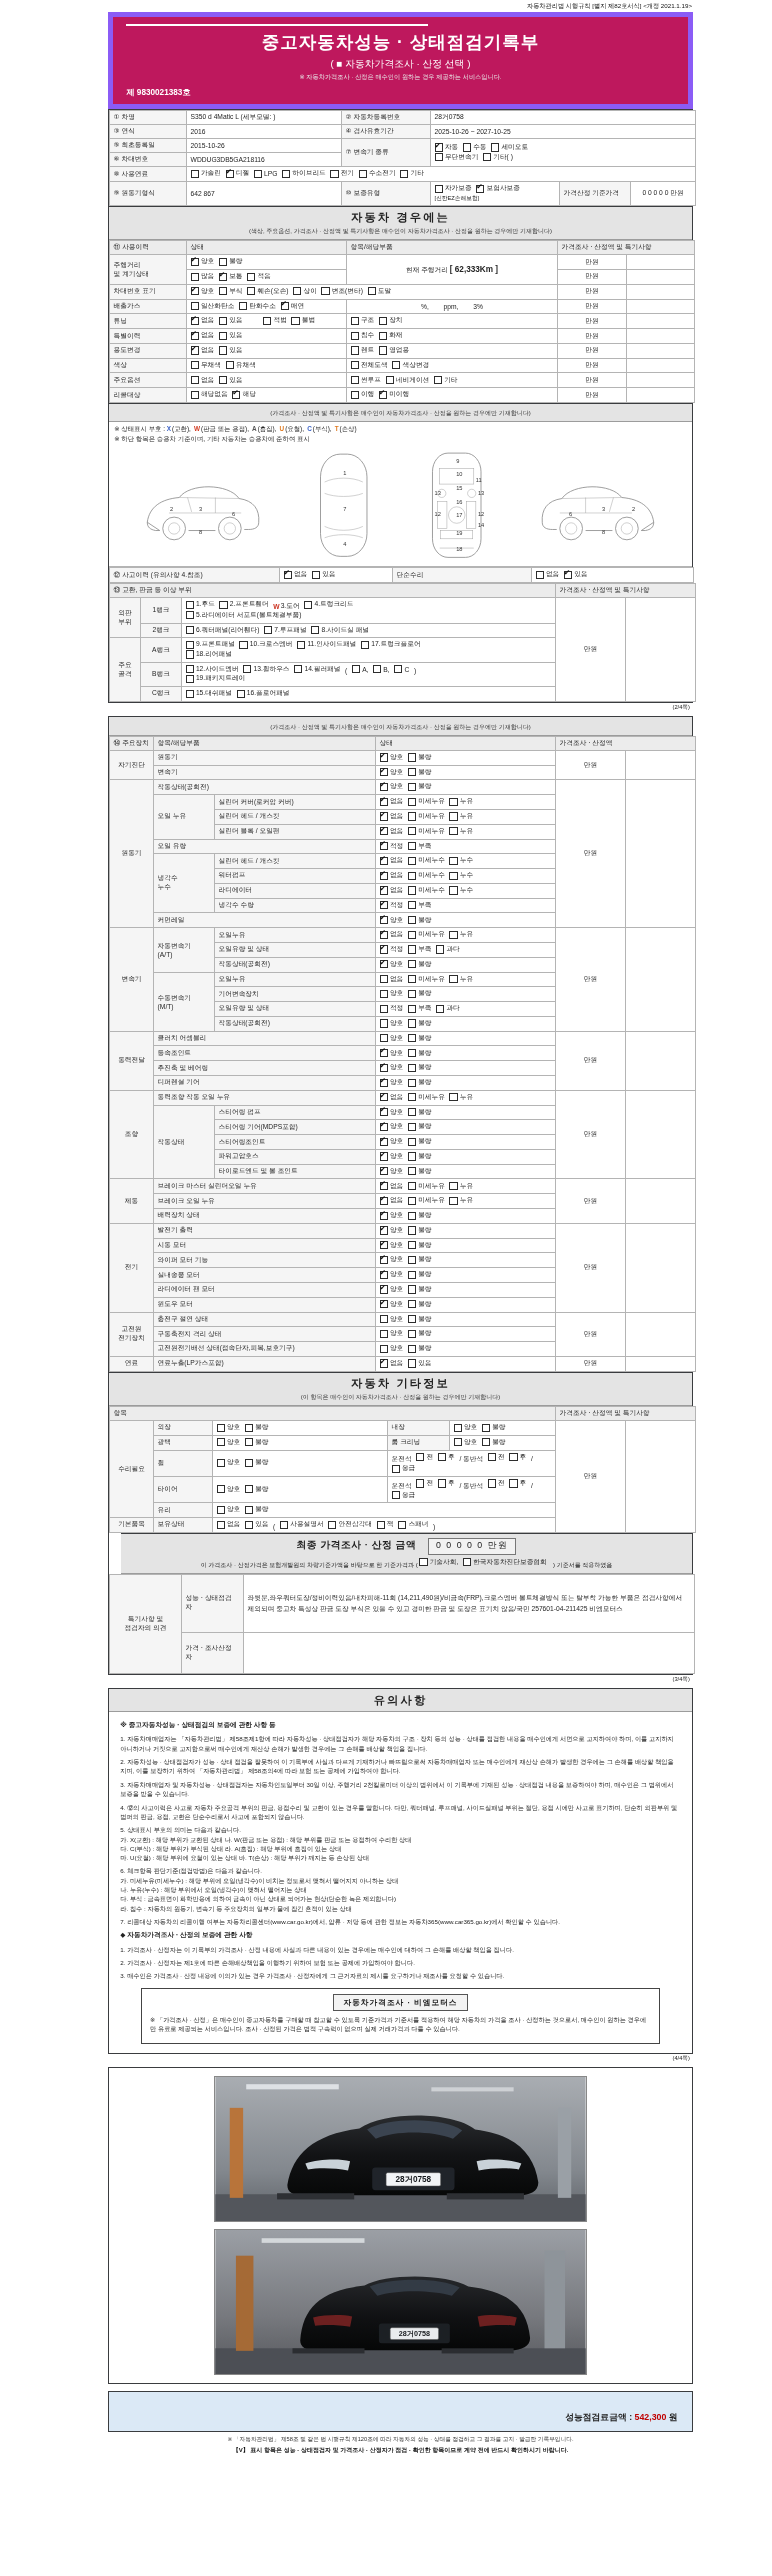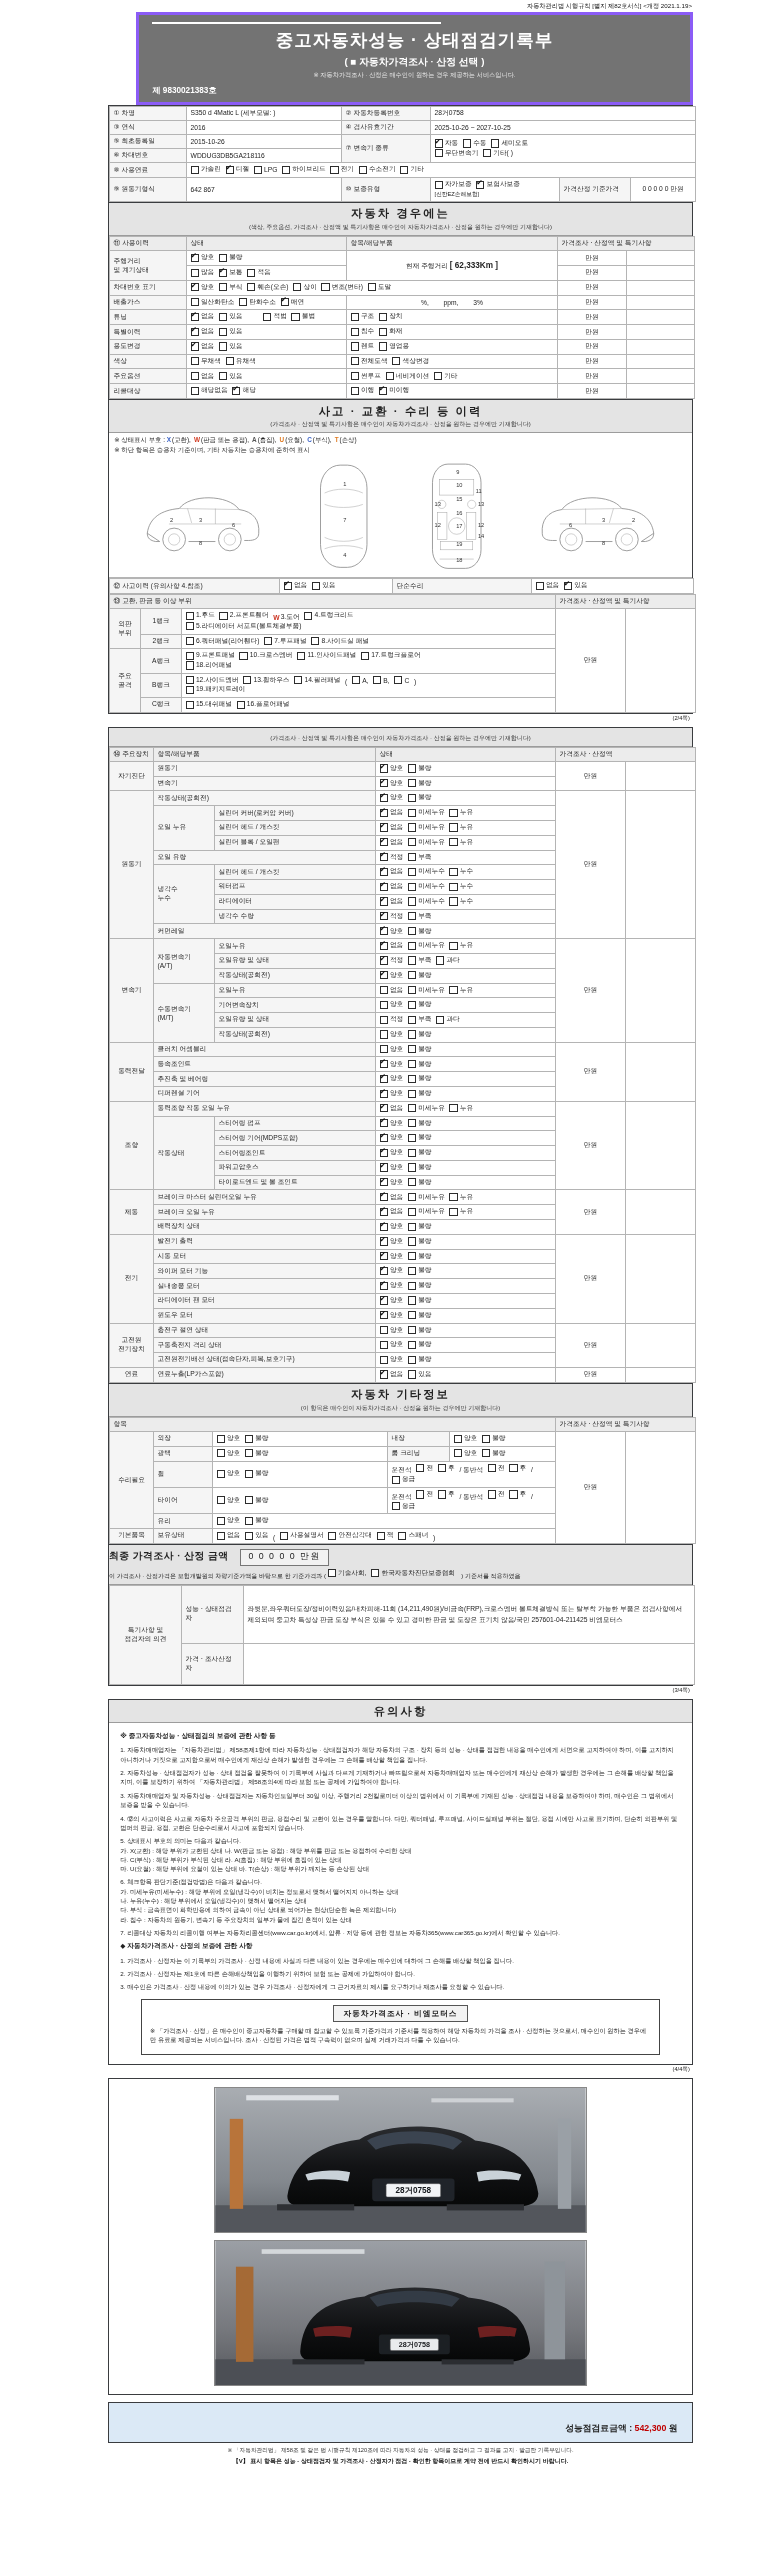--- a/index.html
+++ b/index.html
@@ -1,24 +1,24 @@
 <!DOCTYPE html>
 <html style="font-size:8.2px"><head>
 <meta charset="utf-8">
 <style>
   html,body{margin:0;padding:0;background:#fff;}
   body{width:773px;height:2576px;overflow:hidden;font-family:"Liberation Sans","DejaVu Sans",sans-serif;color:#222;}
   .page{width:773px;position:relative;}
   .inner{width:585px;margin:0 auto;position:relative;left:14px;}
   .top-note{font-size:6.2px;text-align:right;padding:2.1px 1px 1px 0;color:#111;}
   
-  .doc-header{background:#737373;color:#fff;border:3px solid #8b5cf6;padding:7.2px 13.4px 5.2px;position:relative;margin-left:28px;}
+  .doc-header{background:#be185d;color:#fff;border:5px solid #8b5cf6;padding:7.2px 13.4px 5.2px;position:relative;}
   .doc-header::before{content:"";display:block;height:2.1px;background:#fff;width:55%;margin-bottom:4.1px;}
   .doc-title{text-align:center;font-size:17.5px;font-weight:bold;letter-spacing:1px;}
-  .doc-subtitle{text-align:center;font-size:9.8px;font-weight:bold;margin-top:3.1px;}
+  .doc-subtitle{text-align:center;font-size:9.8px;font-weight:normal;margin-top:3.1px;}
   .doc-subnote{text-align:center;font-size:6.2px;margin-top:2.6px;color:#e8e8e8;}
   .doc-no{font-size:8.2px;font-weight:bold;margin-top:5.2px;}
   
   .box{border:1.5px solid #3a3c3f;border-top-width:1.5px;margin-top:0;background:#fff;}
   .sec-head{background:#e4e4e4;border-bottom:0.5px solid #9c9c9c;padding:3.6px 4.1px 3.1px;text-align:center;}
   .sec-title{font-size:11.3px;font-weight:bold;letter-spacing:2.1px;}
   .sec-note{font-size:6px;margin-top:1.5px;color:#333;}
   table.tbl{border-collapse:collapse;width:100%;table-layout:fixed;}
   table.tbl td{border:0.5px solid #b4b4b4;font-size:6.7px;padding:2.1px 3.6px;vertical-align:middle;word-break:break-all;}
   td.lb{background:#f5f5f5;white-space:pre-line;}
@@ -40,21 +40,21 @@
   .legend-line2{font-size:6.4px;padding:1px 5.2px 3.1px;}
   .legend-item b{margin-right:1px;}
   .legend-item{margin-right:3.1px;}
   
   .diagrams{display:flex;justify-content:space-around;align-items:center;padding:3.1px 7.2px 5.2px;border-bottom:0.5px solid #b4b4b4;}
   .diagrams svg{display:block;}
   .diagrams text{font-size:11px;fill:#333;}
   .dia-shape{fill:none;stroke:#8a8a8a;stroke-width:1.6;}
   .dia-thin{fill:none;stroke:#a5a5a5;stroke-width:1;}
   
-  .final-band{background:#e4e4e4;border-top:1px solid #3a3c3f;border-bottom:0.5px solid #9c9c9c;text-align:left;padding:4.1px 0 3.6px;}
+  .final-band{background:#e4e4e4;border-top:1px solid #3a3c3f;border-bottom:0.5px solid #9c9c9c;text-align:center;padding:4.1px 0 3.6px;margin-left:12px;}
   .final-label{font-size:9.8px;font-weight:bold;letter-spacing:0.5px;margin-right:9.3px;}
   .final-box{display:inline-block;border:0.5px solid #777;background:#f2f2f2;padding:1.5px 7.2px;font-size:8.8px;letter-spacing:1.5px;}
   .final-note{font-size:6px;margin-top:2.6px;}
   .marker{font-size:5.7px;text-align:right;padding:1.5px 3.1px 4.1px 0;color:#222;}
   
   .notice-body{padding:6.2px 11.3px 7.2px;font-size:6.2px;line-height:1.5;}
   .n-head{font-weight:bold;font-size:6.7px;margin:2.1px 0 4.1px;}
   .n-item{white-space:pre-line;margin-bottom:4.1px;}
   .n-box{border:1px solid #444;margin:7.2px 20.6px 2.1px;padding:5.2px 8.2px;}
   .n-box-title{text-align:center;font-weight:bold;font-size:7.7px;margin-bottom:3.1px;letter-spacing:1px;border:0.5px solid #555;display:table;margin:0 auto 4.1px;padding:1.5px 9.3px;background:#f3f3f3;}
@@ -395,21 +395,20 @@
                   <span class="cb on"></span>
                   <span class="ot">미이행</span>
                 </span></td>
         <td class="vl man">만원</td>
         <td class="vl"></td>
       </tr>
     </tbody>
         </table>
 
     <div class="sec-head" style="border-top:1px solid #3a3c3f">
-      <div class="sec-title">사고 · 교환 · 수리 등 이력</div>
       <div class="sec-note">(가격조사 · 산정액 및 특기사항은 매수인이 자동차가격조사 · 산정을 원하는 경우에만 기재합니다)</div>
     </div>
     <div class="legend-line">
       <span>※ 상태표시 부호 : </span>
       <span>
         
       <span class="legend-item"><b style="color: rgb(58, 98, 200);">X</b><span>(교환),</span></span><span class="legend-item"><b style="color: rgb(210, 59, 34);">W</b><span>(판금 또는 용접),</span></span><span class="legend-item"><b style="color: rgb(85, 85, 85);">A</b><span>(흠집),</span></span><span class="legend-item"><b style="color: rgb(224, 122, 31);">U</b><span>(요철),</span></span><span class="legend-item"><b style="color: rgb(58, 98, 200);">C</b><span>(부식),</span></span><span class="legend-item"><b style="color: rgb(224, 122, 31);">T</b><span>(손상)</span></span></span>
     </div>
     <div class="legend-line2">※ 하단 항목은 승용차 기준이며, 기타 자동차는 승용차에 준하여 표시</div>
 

